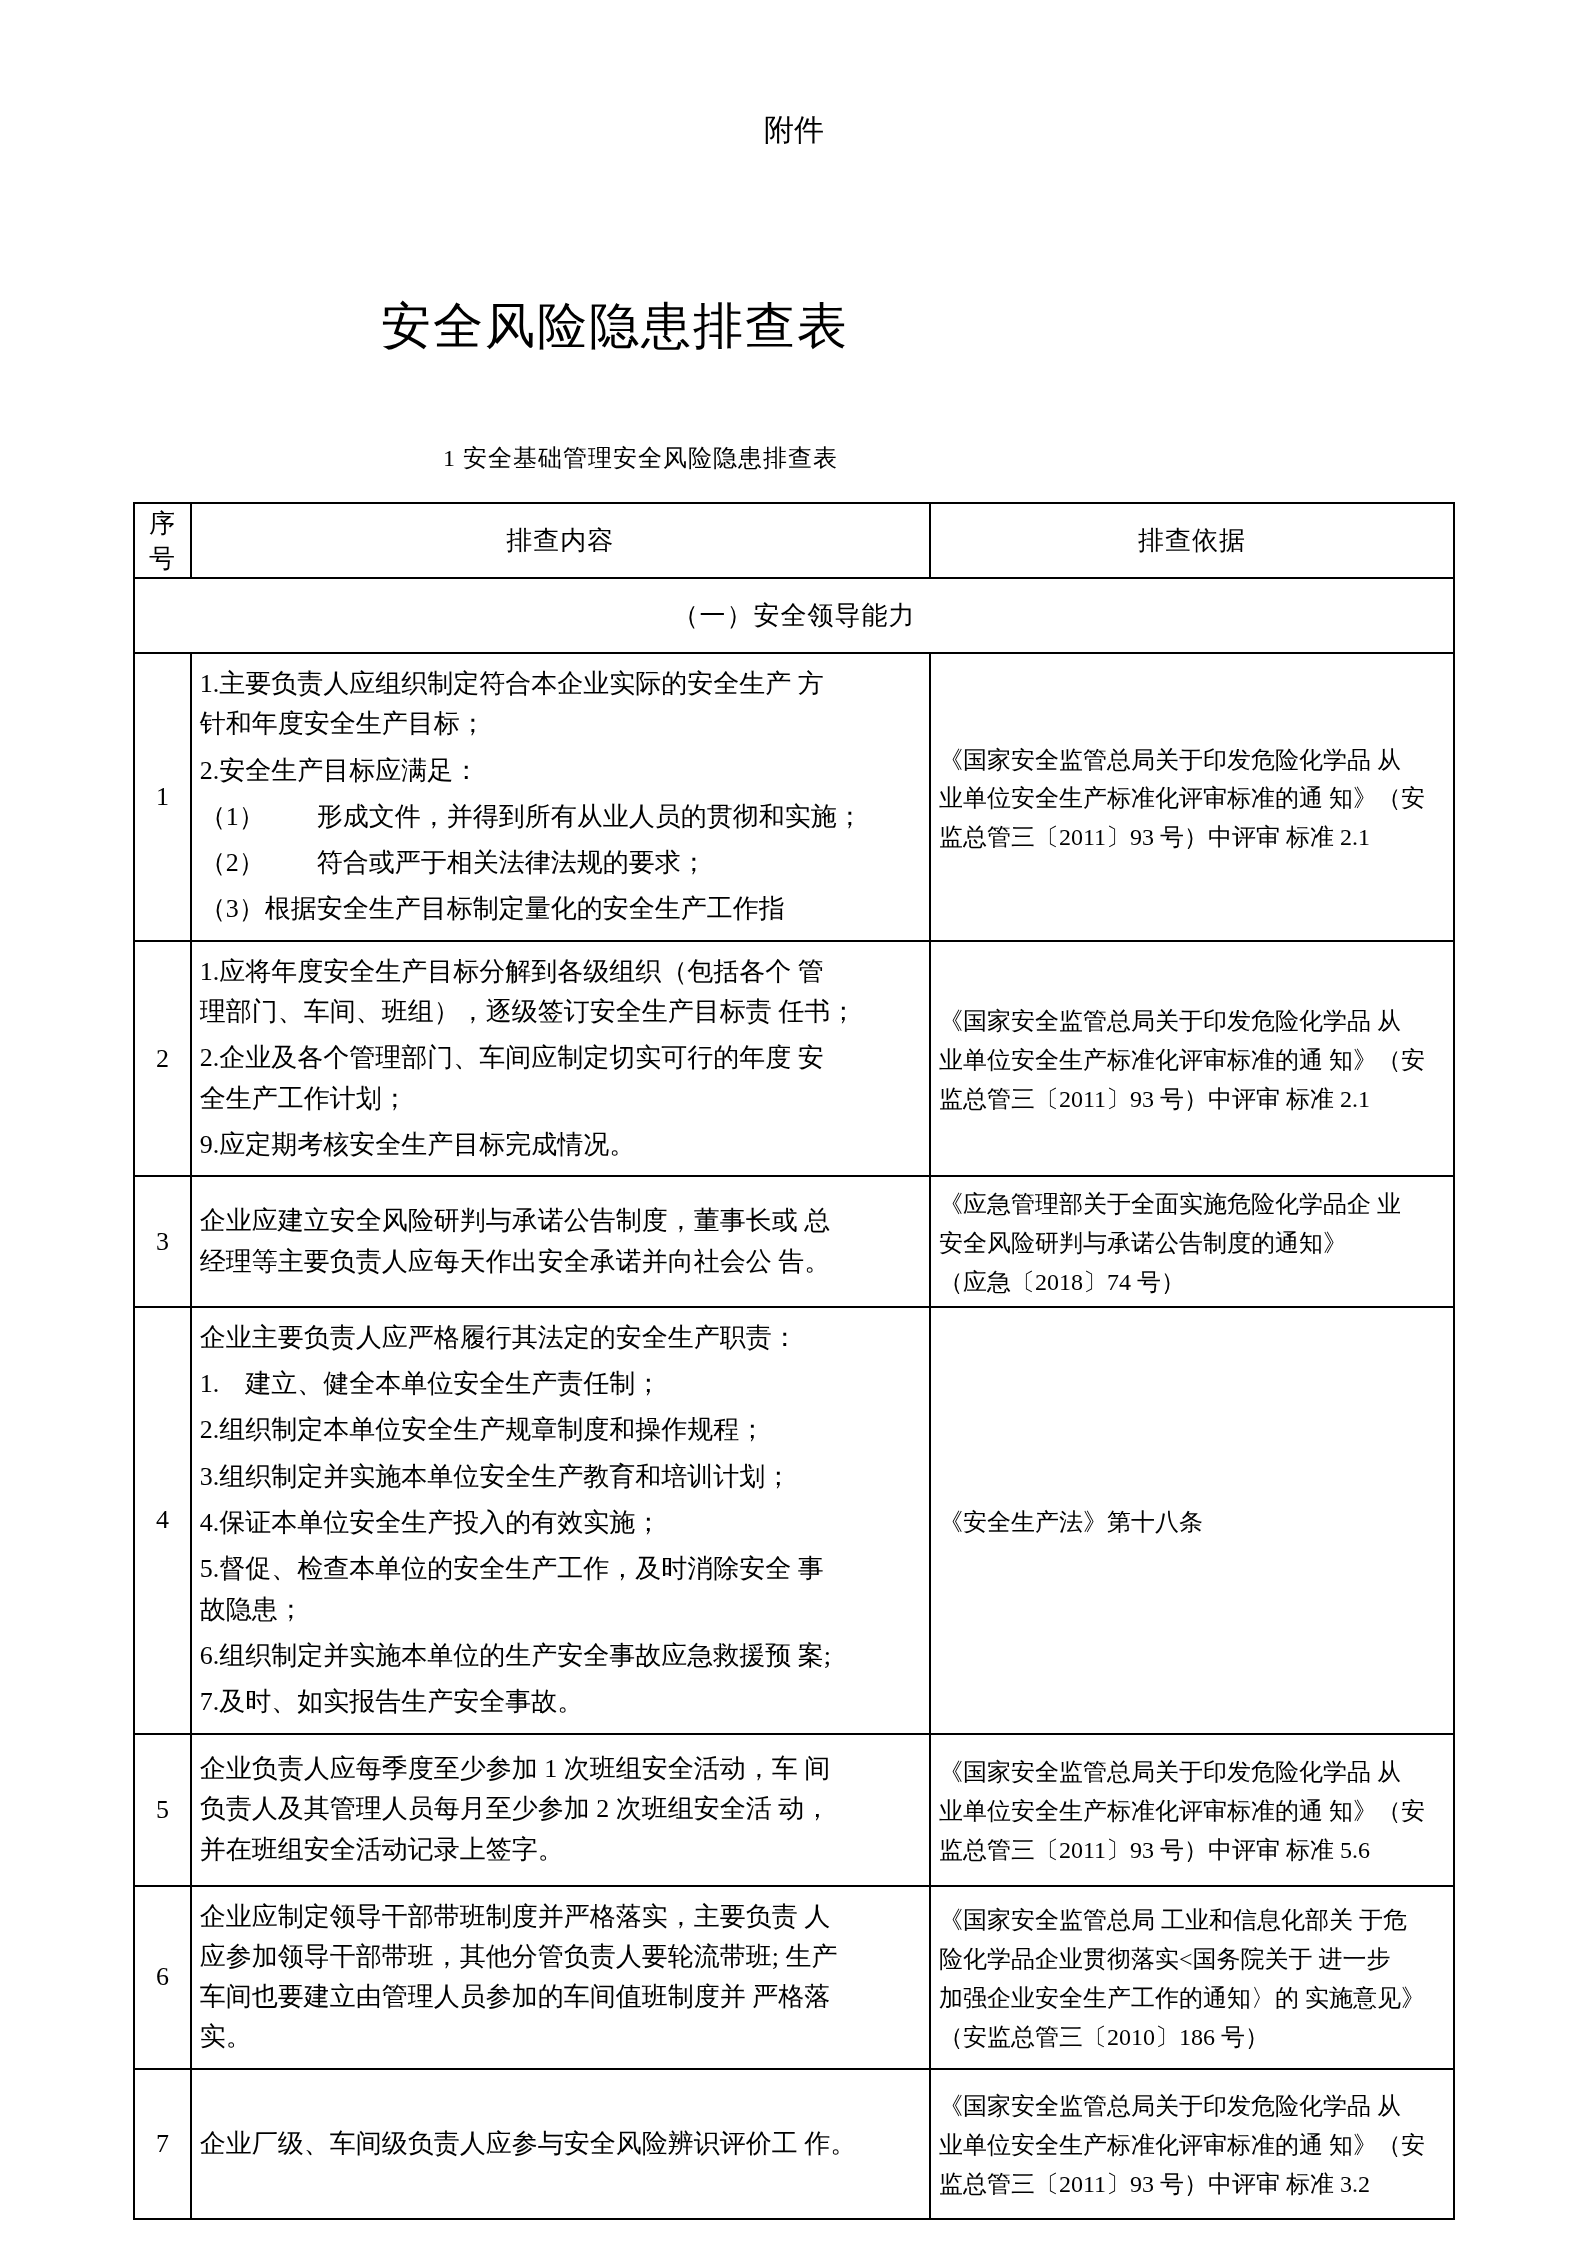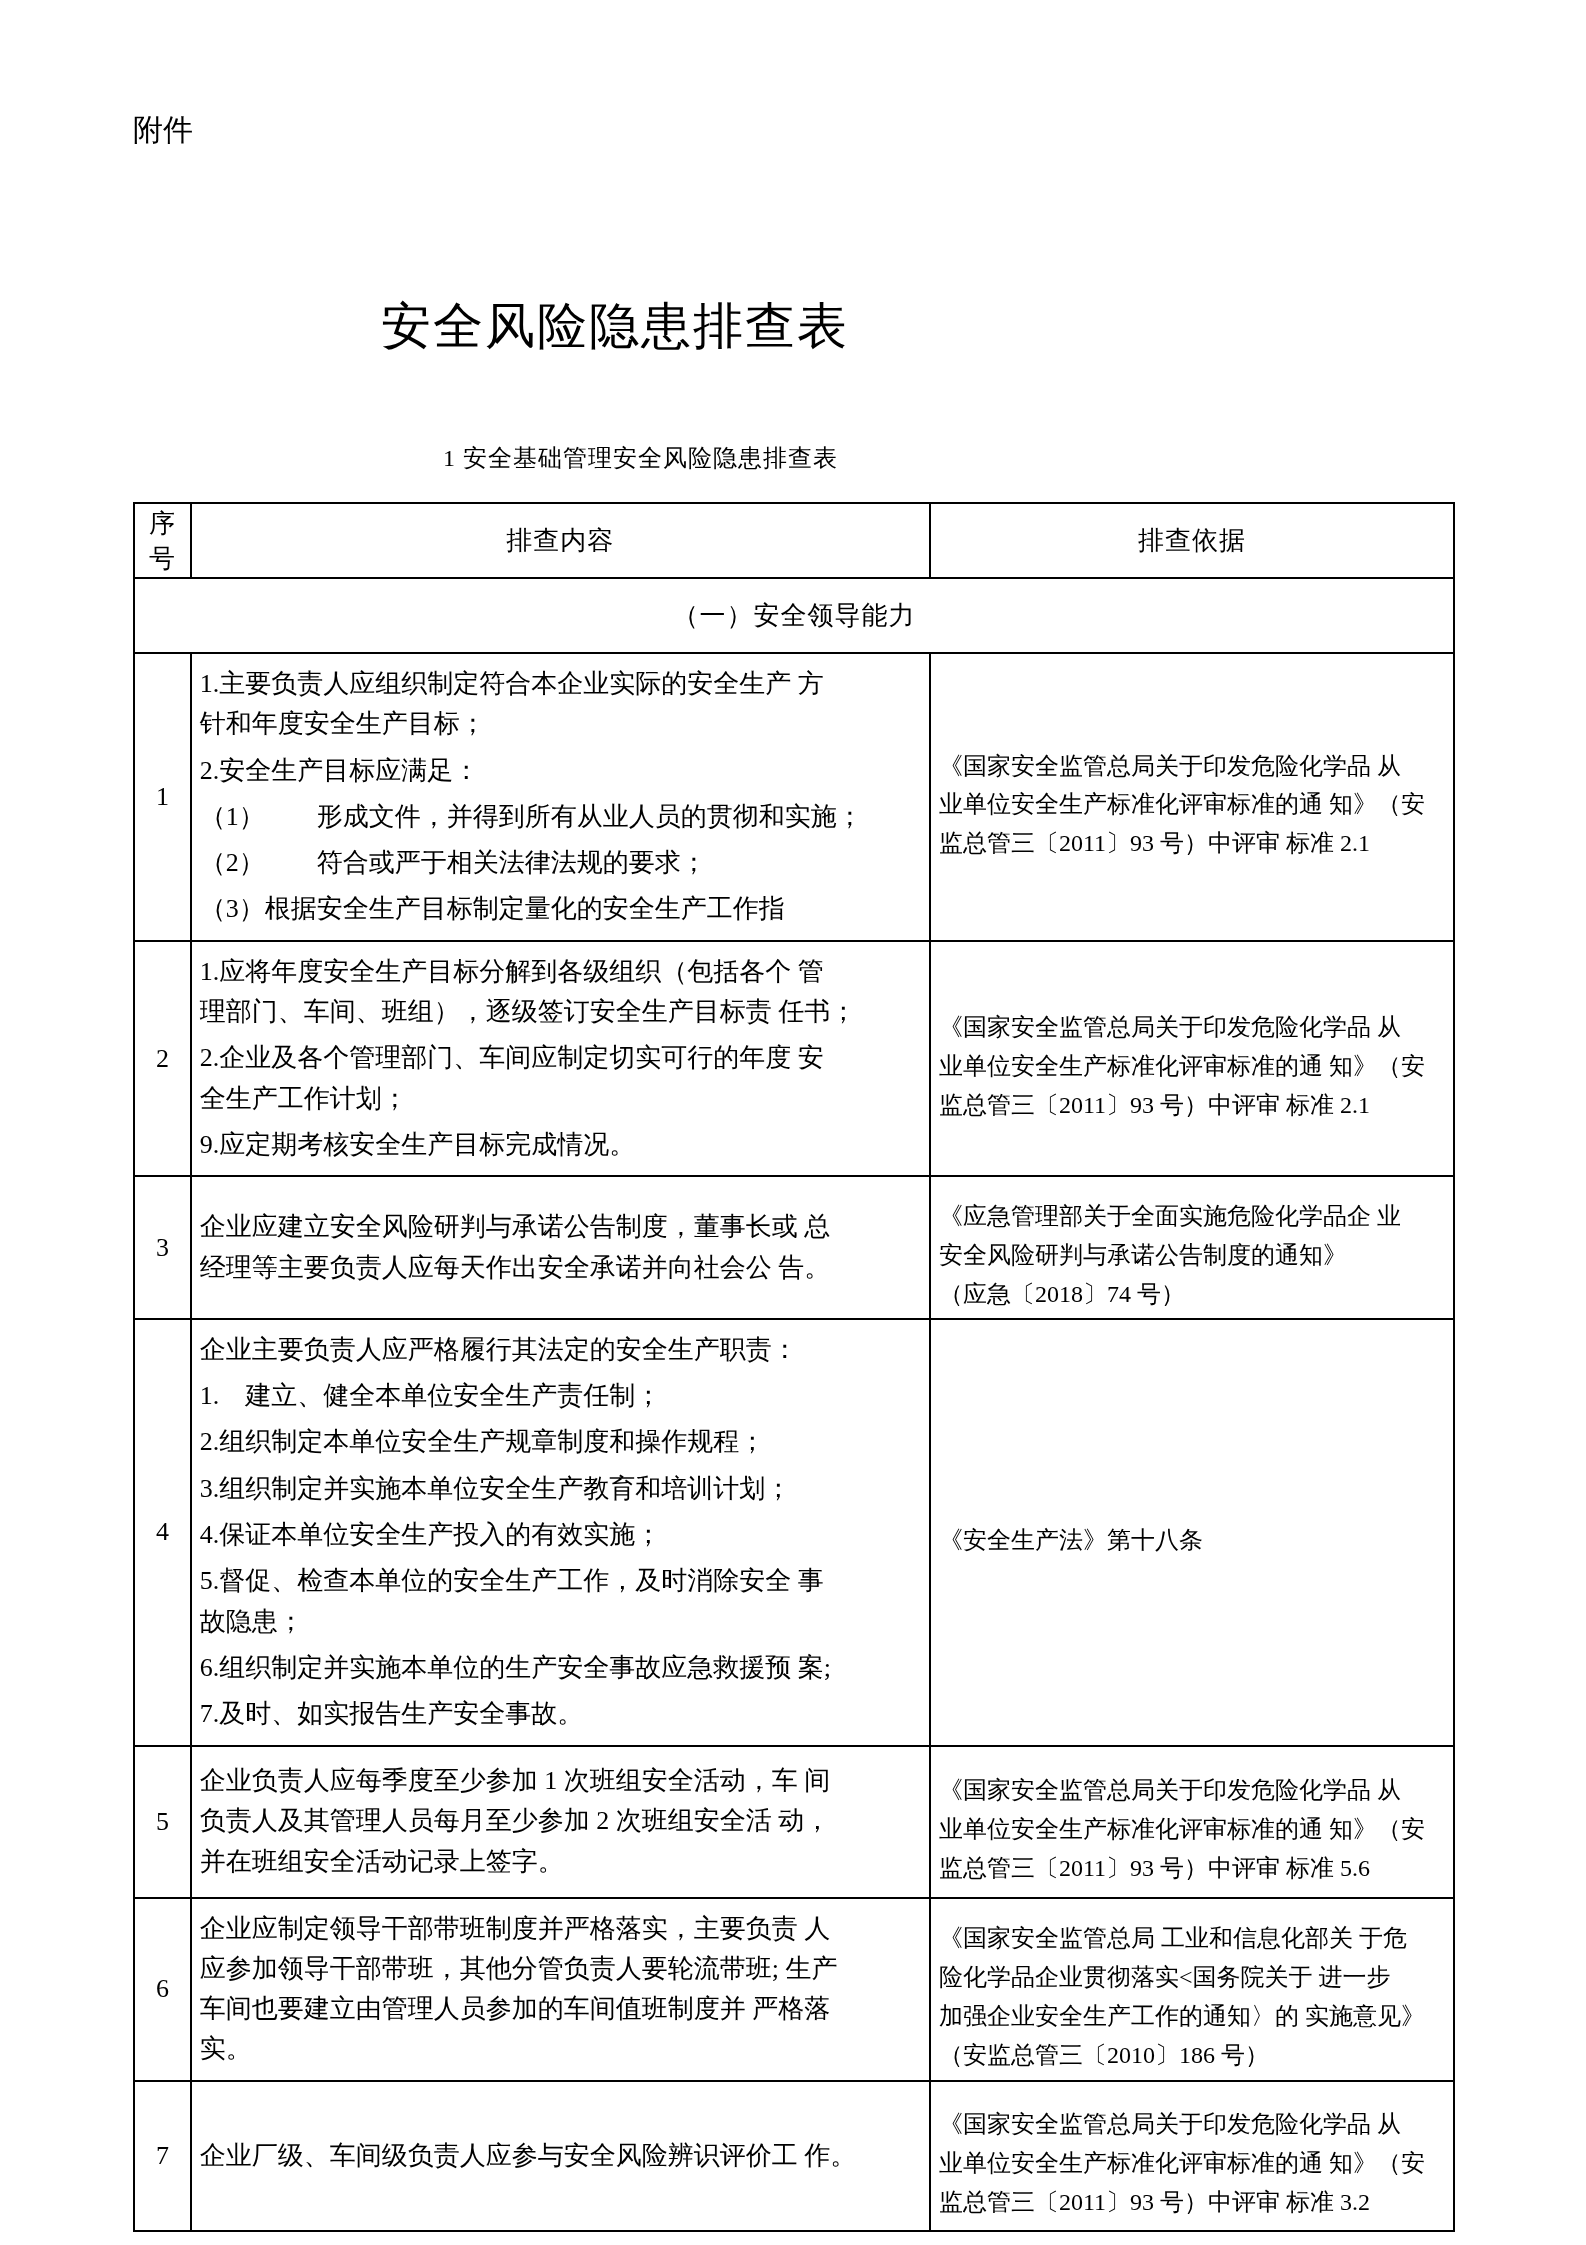--- a/index.html
+++ b/index.html
@@ -12,20 +12,21 @@
   }
   .page {
     box-sizing: border-box;
     width: 1586px;
     height: 2245px;
     padding: 112px 131px 0 133px;
   }
   .attachment {
     font-size: 30px;
     line-height: 1.2;
+    text-align: center;
   }
   .doc-title {
     margin: 148px 0 8px 248px;
     font-size: 50px;
     font-weight: 500;
     letter-spacing: 2px;
     line-height: 1.2;
   }
   .table-caption {
     margin: 86px 0 28px 310px;
@@ -67,21 +68,21 @@
     font-size: 26px;
     line-height: 1.55;
     overflow: hidden;
     margin-top: 20px;
   }
   td.content .para {
     white-space: pre-line;
     margin: 6px 0;
   }
   td.basis {
-    padding: 20px 4px 4px 8px;
+    padding: 8px 4px 4px 8px;
     font-size: 24px;
     line-height: 1.62;
     white-space: pre-line;
     overflow: hidden;
   }
   
   tbody tr:nth-child(2) { height: 252px; }
   tbody tr:nth-child(3) { height: 205px; }
   tbody tr:nth-child(4) { height: 130px; }
   tbody tr:nth-child(5) { height: 425px; }

